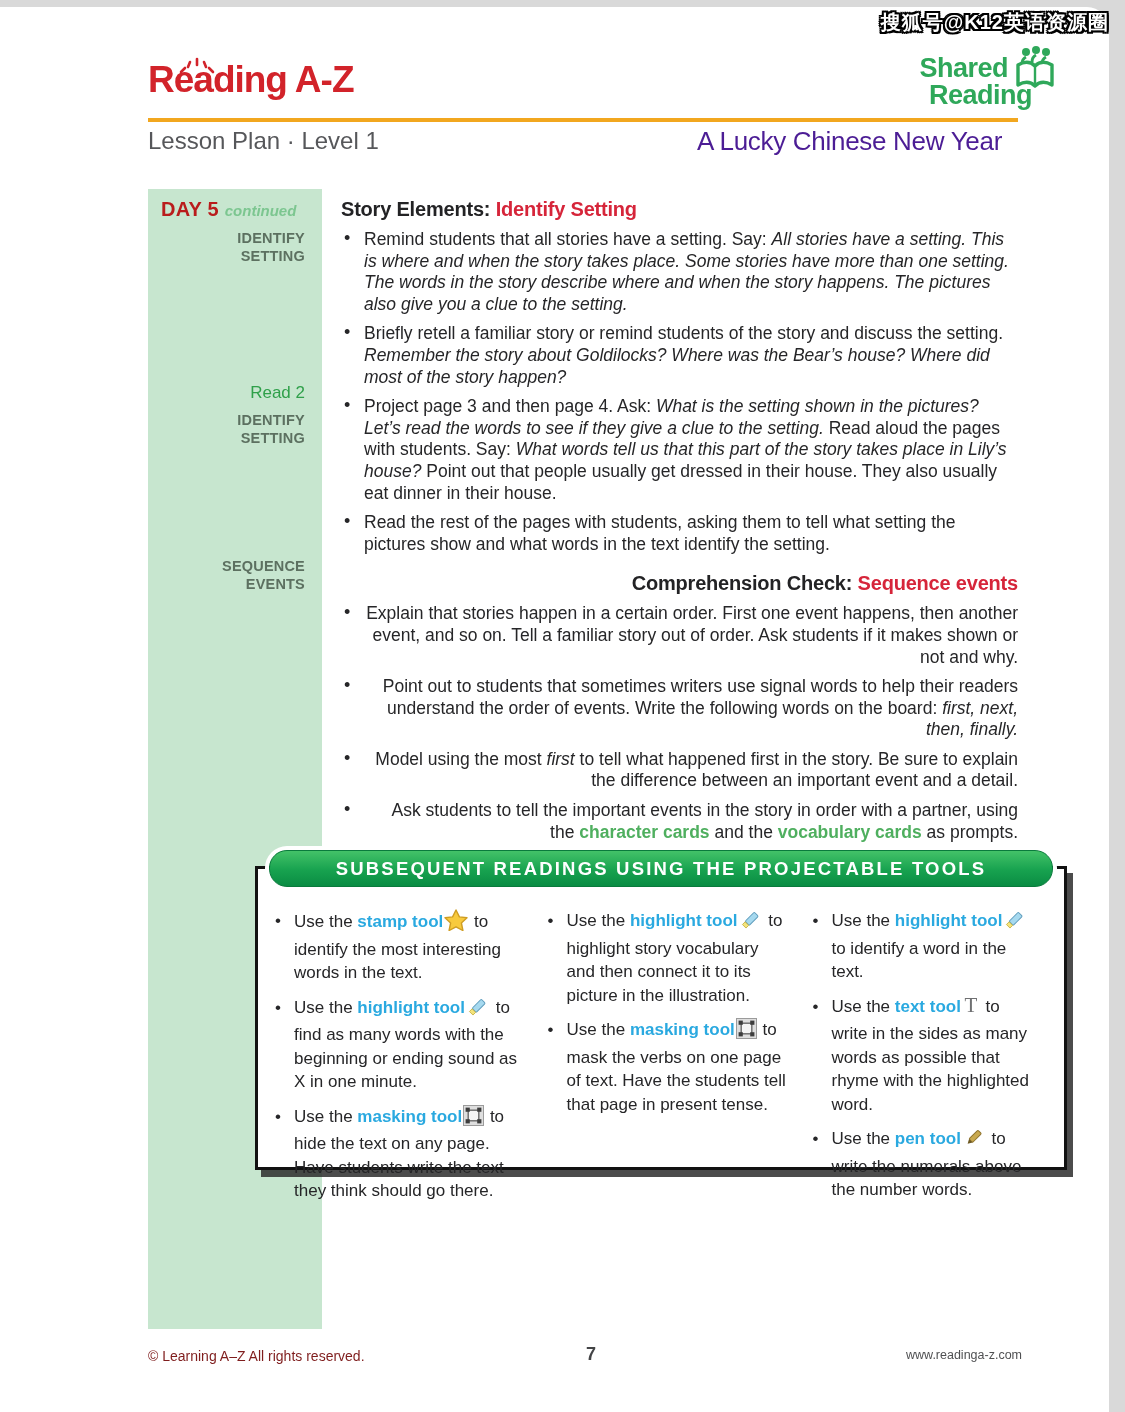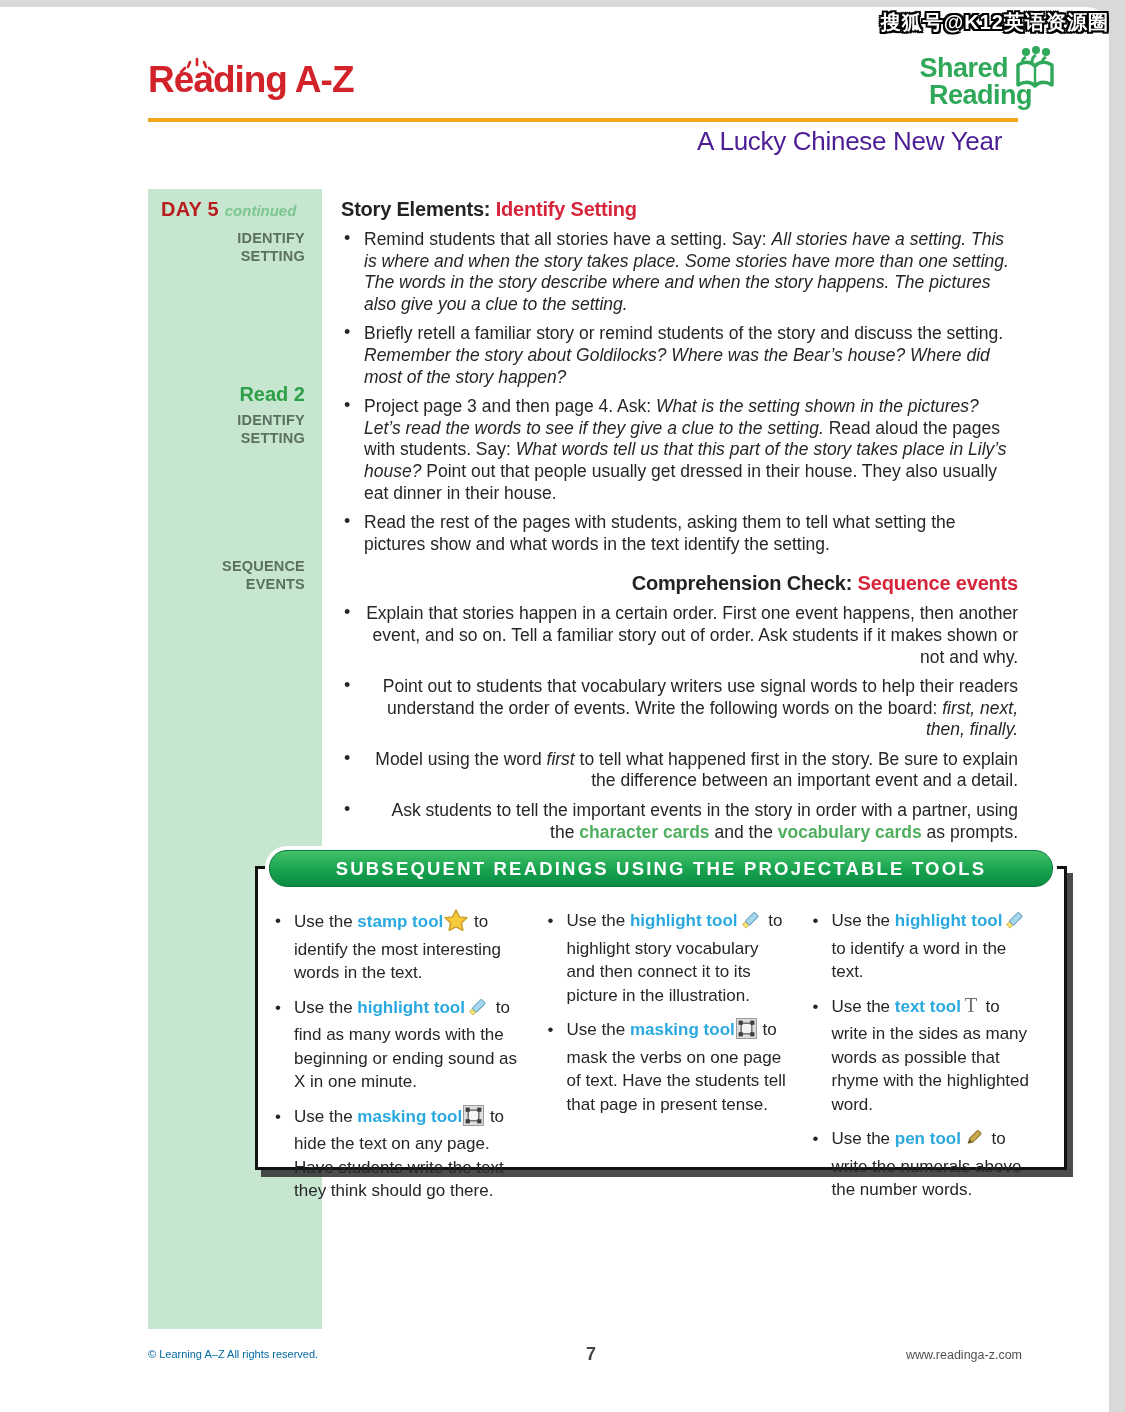--- a/index.html
+++ b/index.html
@@ -29,21 +29,21 @@
   .rule-orange{position:absolute;left:148px;top:111px;width:870px;height:4px;background:#f2a71f;}
   .lesson-line{position:absolute;left:148px;top:120px;font-size:24px;color:#56575a;}
   .book-title{position:absolute;right:107px;top:119px;font-size:26px;font-weight:400;color:#4c1d95;letter-spacing:-0.3px;}
   
   .sidebar{position:absolute;left:148px;top:182px;width:174px;height:1140px;background:#c7e6cf;z-index:1;}
   .day-row{position:absolute;left:13px;top:9px;white-space:nowrap;}
   .day-label{font-size:20px;font-weight:800;color:#b91c1c;letter-spacing:0.2px;}
   .day-cont{font-size:15px;font-style:italic;font-weight:600;color:#7cc690;margin-left:6px;}
   .skill{position:absolute;right:17px;width:110px;text-align:right;font-size:14.5px;font-weight:800;line-height:18px;color:#5c7060;letter-spacing:0.2px;}
   .skill.s1{top:40px;}
-  .read2{position:absolute;right:17px;top:194px;font-size:20px;font-weight:700;color:#2fa04a;}
+  .read2{position:absolute;right:17px;top:194px;font-size:17px;font-weight:400;color:#2fa04a;}
   .skill.s2{top:222px;}
   .skill.s3{top:368px;}
   
   .main{position:absolute;left:341px;top:191px;width:677px;color:#262628;}
   .sec-h{font-size:20px;font-weight:800;color:#232325;margin:0 0 8px 0;letter-spacing:-0.2px;}
   .sec-h .hr{color:#d6253a;}
   .li{position:relative;padding-left:23px;font-size:17.5px;line-height:21.6px;margin-bottom:8px;}
   .li::before{content:"•";position:absolute;left:3px;top:-1px;font-size:18px;}
   .sec2{margin-top:17px;text-align:right;}
   .ri{font-style:italic;}
@@ -59,21 +59,21 @@
     display:flex;align-items:center;justify-content:center;}
   .cols{display:flex;gap:21px;padding:40px 24px 12px 16px;}
   .col{color:#262628;}
   .col.c1{width:262px;}
   .col.c2{width:254px;}
   .col.c3{width:238px;}
   .tb{position:relative;padding-left:20px;font-size:17px;line-height:23.5px;margin-bottom:11px;}
   .tb::before{content:"•";position:absolute;left:1px;top:0;font-size:17px;}
   .tool-icon{display:inline-block;vertical-align:-4px;margin:0 1px;}
   
-  .footer-left{position:absolute;left:148px;top:1341px;font-size:11px;color:#0369a1;}
+  .footer-left{position:absolute;left:148px;top:1341px;font-size:14px;color:#7f1d1d;}
   .footer-page{position:absolute;left:586px;top:1337px;font-size:18px;font-weight:600;color:#434446;}
   .footer-right{position:absolute;right:87px;top:1341px;font-size:12.5px;color:#4f5052;}
 </style>
 </head>
 <body>
 
 <div class="page">
 
   <div class="watermark">搜狐号@K12英语资源圈</div>
 
@@ -101,20 +101,21 @@
         <circle cx="24" cy="5" r="4" fill="#2fa85a"></circle>
         <circle cx="34" cy="7" r="4" fill="#2fa85a"></circle>
         <path d="M14 12 q-4 2 -4 7 M24 10 q-4 2 -4 7 M34 12 q-4 2 -4 7" stroke="#2fa85a" stroke-width="3" fill="none"></path>
         <path d="M6 20 C13 16 19 17 23 21 C27 17 33 16 40 20 L40 40 C33 36 27 37 23 41 C19 37 13 36 6 40 Z" fill="#ffffff" stroke="#2fa85a" stroke-width="3.4" stroke-linejoin="round"></path>
         <path d="M23 21 L23 41" stroke="#2fa85a" stroke-width="2.4"></path>
       </svg>
     </span>
   </div>
 
   <div class="rule-orange"></div>
+  <div class="lesson-line">Lesson Plan · Level 1</div>
   <div class="book-title">A Lucky Chinese New Year</div>
 
   <aside class="sidebar">
     <div class="day-row">
       <span class="day-label">DAY 5</span><span class="day-cont">continued</span>
     </div>
     <div class="skill s1">IDENTIFY SETTING</div>
     <div class="read2">Read 2</div>
     <div class="skill s2">IDENTIFY SETTING</div>
     <div class="skill s3">SEQUENCE EVENTS</div>
@@ -124,22 +125,22 @@
     <section>
       <h2 class="sec-h"><span class="hb">Story Elements:</span> <span class="hr">Identify Setting</span></h2>
       <div class="li"><span>Remind students that all stories have a setting. Say:  </span><span class="ri">All stories have a setting. This is where and when the story takes place. Some stories have more than one setting. The words in the story describe where and when the story happens. The pictures also give you a clue to the setting.</span></div>
       <div class="li"><span>Briefly retell a familiar story or remind students of the story and discuss the setting. </span><span class="ri">Remember the story about Goldilocks? Where was the Bear’s house? Where did most of the story happen?</span></div>
       <div class="li"><span>Project page 3 and then page 4. Ask: </span><span class="ri">What is the setting shown in the pictures? Let’s read the words to see if they give a clue to the setting.</span><span> Read aloud the pages with students. Say: </span><span class="ri">What words tell us that this part of the story takes place in Lily’s house?</span><span> Point out that people usually get dressed in their house. They also usually eat dinner in their house.</span></div>
       <div class="li"><span>Read the rest of the pages with students, asking them to tell what setting the pictures show and what words in the text identify the setting.</span></div>
     </section>
     <section class="sec2">
       <h2 class="sec-h"><span class="hb">Comprehension Check:</span> <span class="hr">Sequence events</span></h2>
       <div class="li"><span>Explain that stories happen in a certain order. First one event happens, then another event, and so on. Tell a familiar story out of order. Ask students if it makes shown or not and why.</span></div>
-      <div class="li"><span>Point out to students that vocabulary writers use signal words to help their readers understand the order of events. Write the following words on the board: </span><span class="ri">first, next, then, finally.</span></div>
-      <div class="li"><span>Model using the word </span><span class="ri">first</span><span> to tell what happened first in the story. Be sure to explain the difference between an important event and a detail.</span></div>
+      <div class="li"><span>Point out to students that sometimes writers use signal words to help their readers understand the order of events. Write the following words on the board: </span><span class="ri">first, next, then, finally.</span></div>
+      <div class="li"><span>Model using the most </span><span class="ri">first</span><span> to tell what happened first in the story. Be sure to explain the difference between an important event and a detail.</span></div>
       <div class="li"><span>Ask students to tell the important events in the story in order with a partner, using the </span><span class="rg">character cards</span><span> and the </span><span class="rg">vocabulary cards</span><span> as prompts.</span></div>
     </section>
   </div>
 
   <section class="toolsbox">
     <div class="banner">SUBSEQUENT READINGS USING THE PROJECTABLE TOOLS</div>
     <div class="cols">
       <div class="col c1">
         <div class="tb"><span>Use the </span><span class="rtool">stamp tool</span><span class="tool-icon"><svg width="24" height="22" viewBox="0 0 24 22">
                 <path d="M12 1l3.4 6.9 7.6.9-5.6 5.2 1.5 7.5L12 17.8 5.1 21.5l1.5-7.5L1 8.8l7.6-.9z" fill="#f8ca3d" stroke="#cf9d22" stroke-width="1.4" stroke-linejoin="round"></path>

